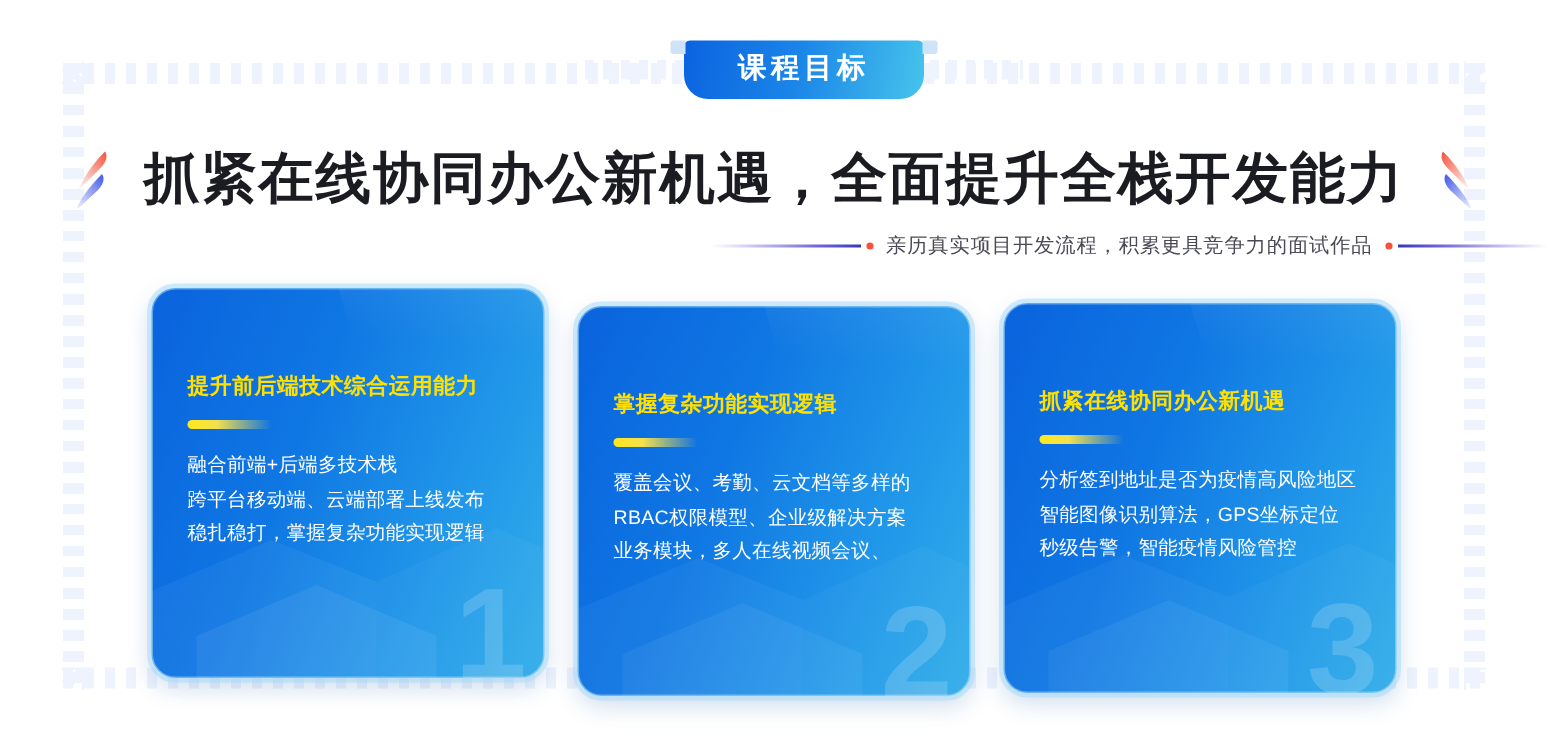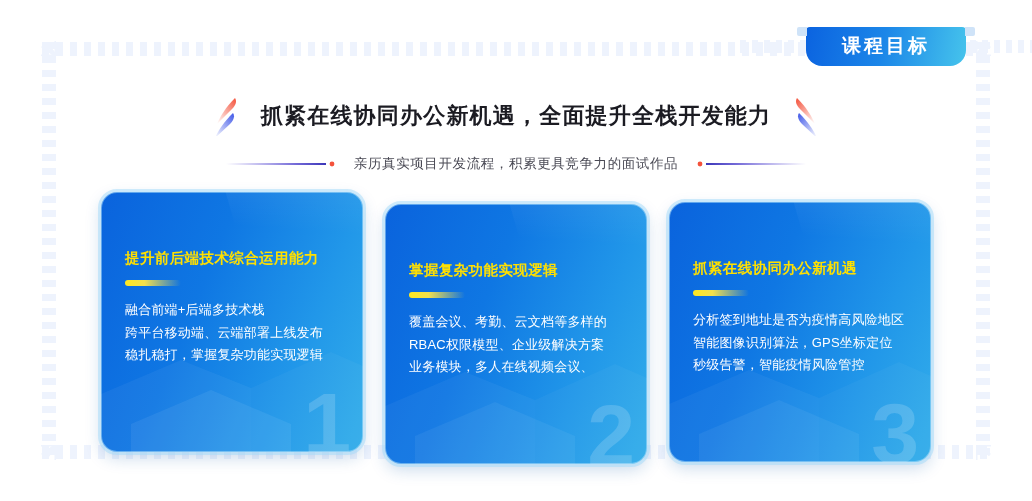--- a/index.html
+++ b/index.html
@@ -36,21 +36,21 @@
 
   .corner-fan { position:absolute; width:28px; height:28px; pointer-events:none; z-index:0; }
   .corner-tl { left:28px; top:28px; }
   .corner-tr { right:28px; top:28px; }
   .corner-bl { left:28px; bottom:28px; }
   .corner-br { right:28px; bottom:28px; }
 
   
   .badge-row {
     position:absolute; top:27px; left:16px; right:0;
-    display:flex; align-items:center; justify-content:flex-end;
+    display:flex; align-items:center; justify-content:center;
     z-index:3;
     padding-left:24px;
   }
   .badge-stripes {
     width:74px; height:13px;
     background:repeating-linear-gradient(to right,
         #eef3fd 0px, #eef3fd 6px,
         rgba(255,255,255,0) 6px, rgba(255,255,255,0) 12px);
   }
   .badge {
@@ -74,31 +74,31 @@
   .badge::before { left:-9px; border-radius:2px 0 0 2px; }
   .badge::after { right:-9px; border-radius:0 2px 2px 0; }
 
   
   .headline {
     position:absolute; top:96px; left:0; right:0;
     display:flex; align-items:center; justify-content:center;
     gap:16px; z-index:3;
   }
   .headline h1 {
-    font-size:22px; font-weight:700; color:#1b1b22;
+    font-size:37px; font-weight:700; color:#1b1b22;
     letter-spacing:1.2px; line-height:1.25; white-space:nowrap;
   }
   .comet { width:34px; height:40px; flex:0 0 auto; }
   .comet.flip { transform:scaleX(-1); }
 
   
   .subrow {
     position:absolute; top:155px; left:0; right:0;
-    display:flex; align-items:center; justify-content:center;
-    gap:18px; z-index:3;
+    display:flex; align-items:center; justify-content:flex-end;
+    gap:7px; z-index:3;
   }
   .sub-line { width:110px; height:8px; }
   .subtitle {
     font-size:13.5px; color:#4a4a55; letter-spacing:.6px; white-space:nowrap;
   }
 
   
   .cards {
     position:absolute; top:192px; left:0; right:0;
     display:flex; justify-content:center; align-items:flex-start;

